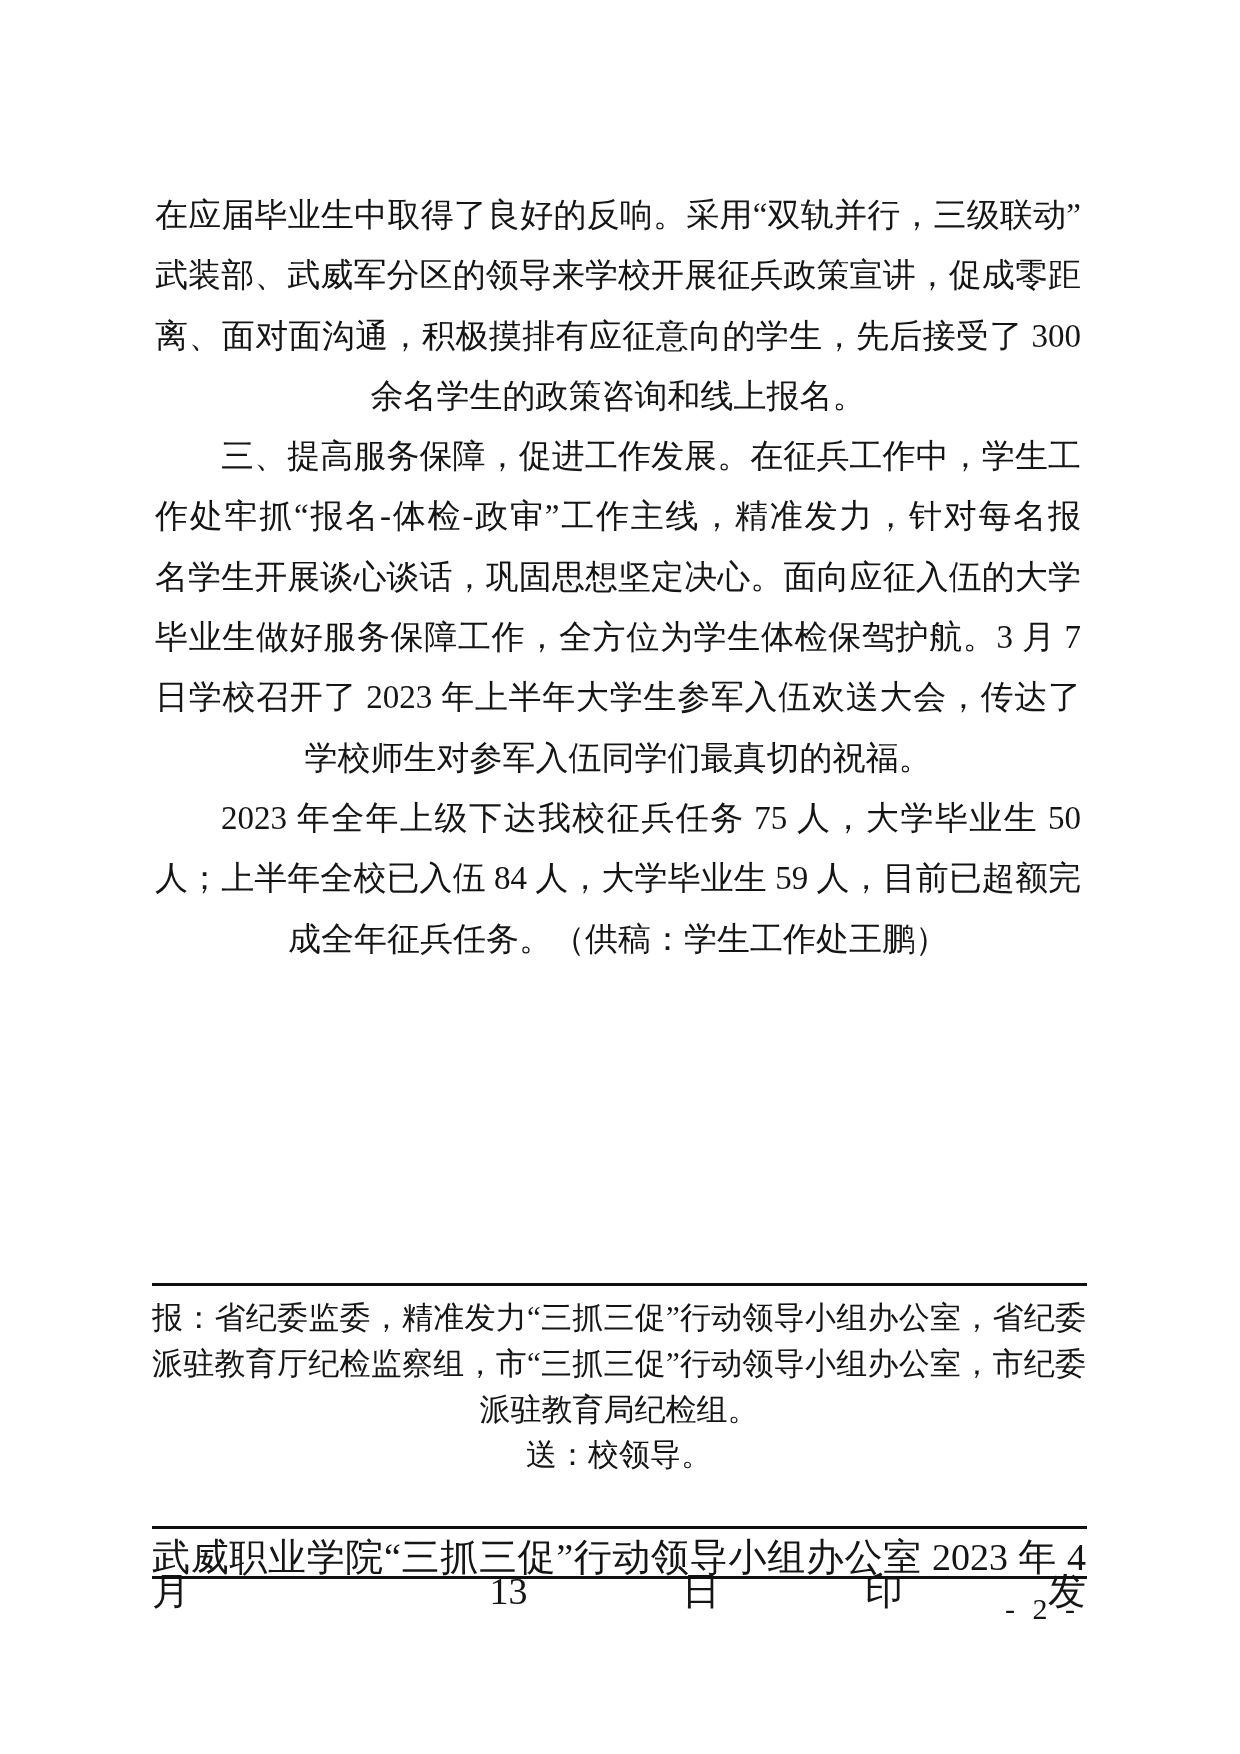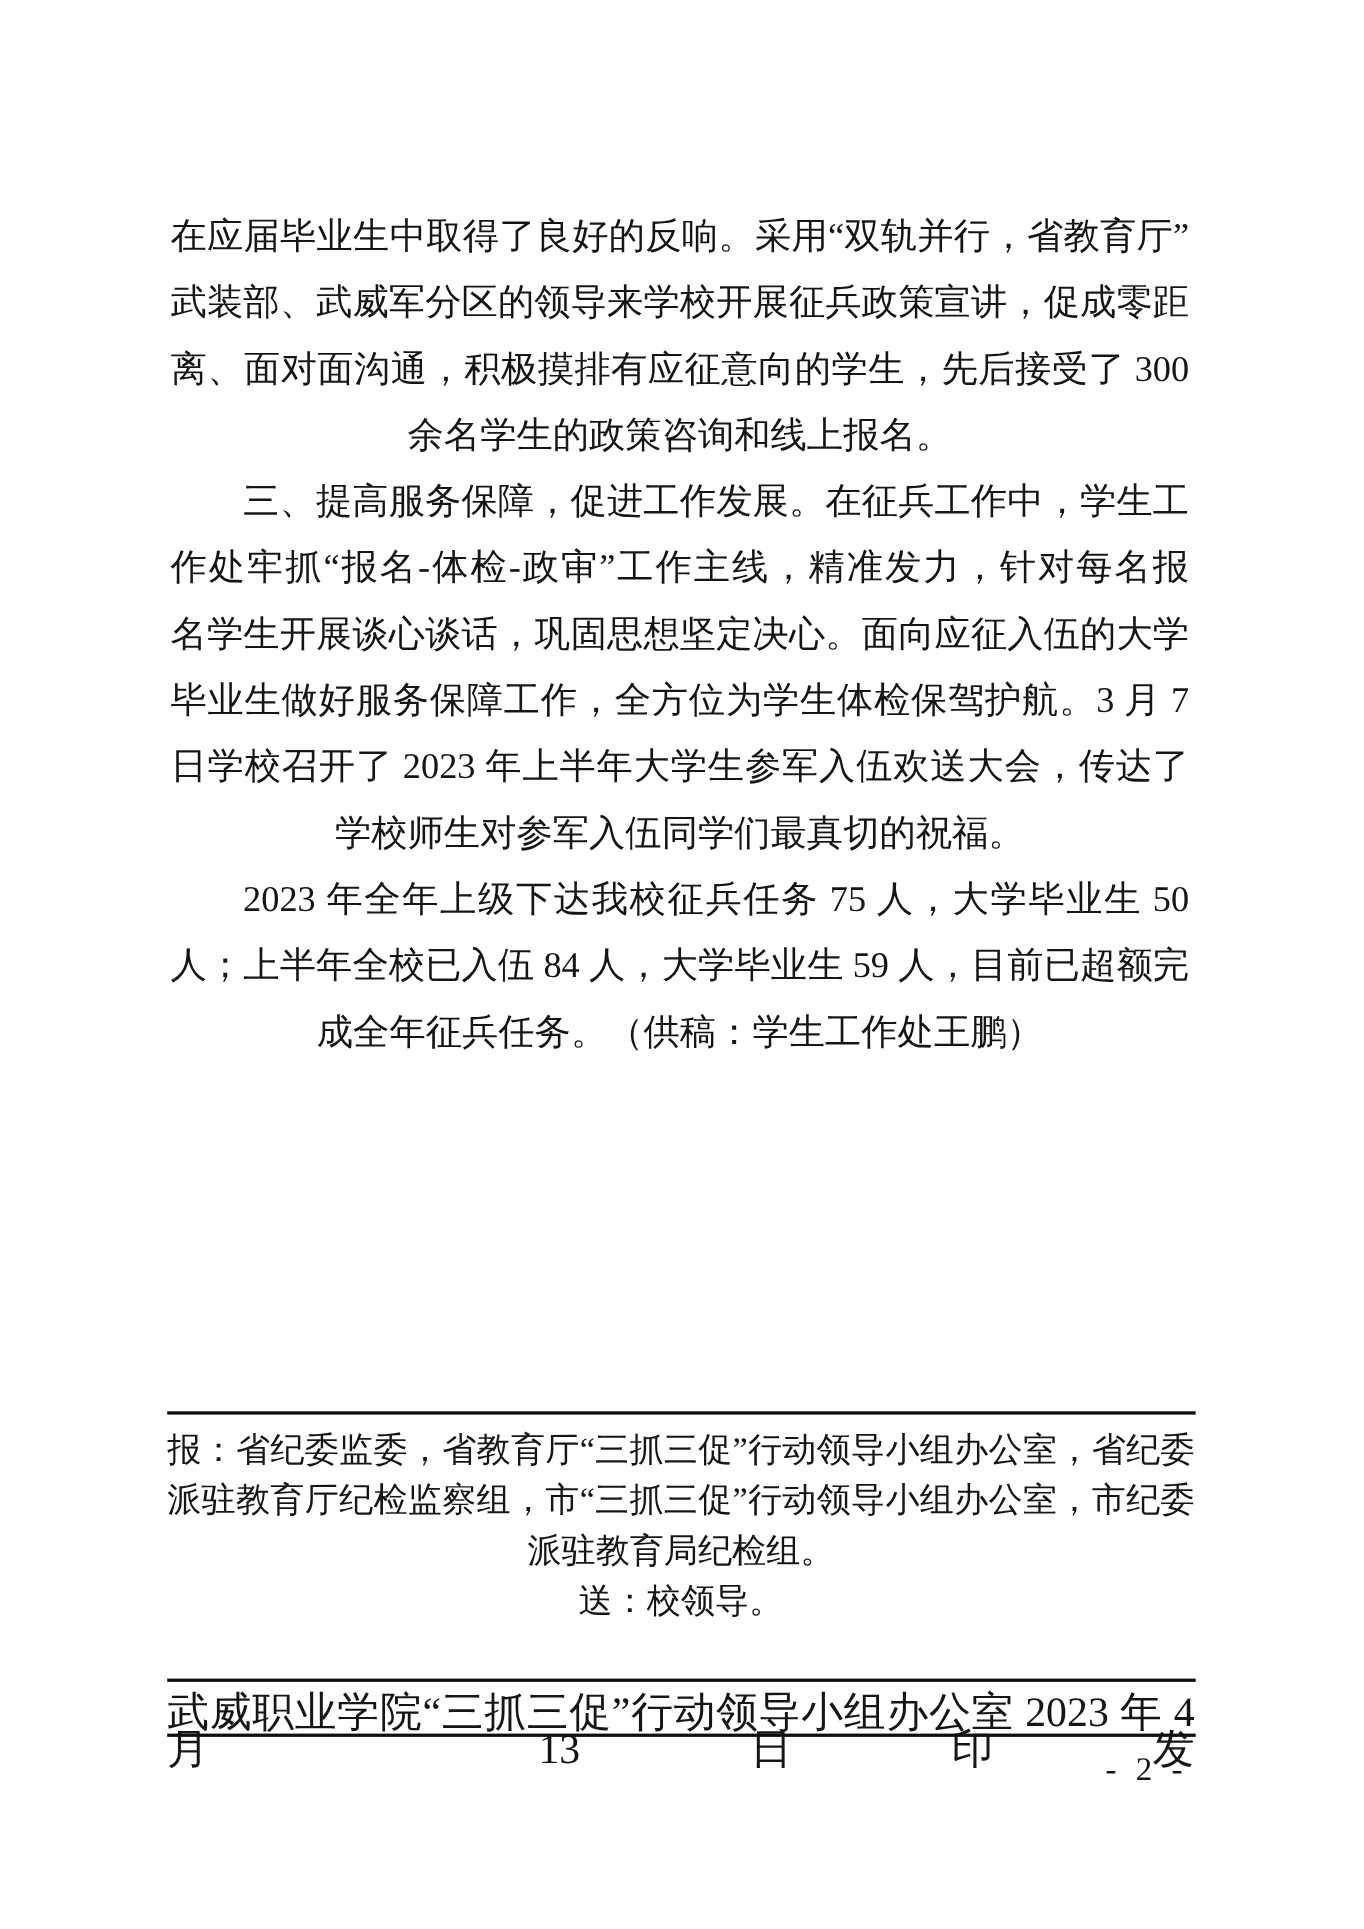--- a/index.html
+++ b/index.html
@@ -41,39 +41,39 @@
     font-size:30px;letter-spacing:5px;
     color:#151515;
   }
 </style>
 </head>
 <body>
 
 <div class="page">
 
   <div class="body-text">
-      <div class="line fill"><span>在应届毕业生中取得了良好的反响。采用“双轨并行，省教育厅”</span></div>
+      <div class="line fill"><span>在应届毕业生中取得了良好的反响。采用“双轨并行，三级联动”</span></div>
       <div class="line fill"><span>武装部、武威军分区的领导来学校开展征兵政策宣讲，促成零距</span></div>
       <div class="line fill"><span>离、面对面沟通，积极摸排有应征意向的学生，先后接受了 300</span></div>
       <div class="line"><span>余名学生的政策咨询和线上报名。</span></div>
       <div class="line fill ind"><span class="run-bold">三、提高服务保障，促进工作发展。</span><span>在征兵工作中，学生工</span></div>
       <div class="line fill"><span>作处牢抓“报名-体检-政审”工作主线，精准发力，针对每名报</span></div>
       <div class="line fill"><span>名学生开展谈心谈话，巩固思想坚定决心。面向应征入伍的大学</span></div>
       <div class="line fill"><span>毕业生做好服务保障工作，全方位为学生体检保驾护航。3 月 7</span></div>
       <div class="line fill"><span>日学校召开了 2023 年上半年大学生参军入伍欢送大会，传达了</span></div>
       <div class="line"><span>学校师生对参军入伍同学们最真切的祝福。</span></div>
       <div class="line fill ind"><span>2023 年全年上级下达我校征兵任务 75 人，大学毕业生 50</span></div>
       <div class="line fill"><span>人；上半年全校已入伍 84 人，大学毕业生 59 人，目前已超额完</span></div>
       <div class="line"><span>成全年征兵任务。（供稿：学生工作处王鹏）</span></div>
     </div>
 
   <div class="rule rule-1"></div>
 
   <div class="footer-notes">
-      <div class="line fill"><span>报：省纪委监委，省教育厅“三抓三促”行动领导小组办公室，省纪委</span></div>
+      <div class="line fill"><span>报：省纪委监委，精准发力“三抓三促”行动领导小组办公室，省纪委</span></div>
       <div class="line fill"><span>派驻教育厅纪检监察组，市“三抓三促”行动领导小组办公室，市纪委</span></div>
       <div class="line"><span>派驻教育局纪检组。</span></div>
       <div class="line"><span>送：校领导。</span></div>
     </div>
 
   <div class="rule rule-2"></div>
 
   <div class="print-line">
       <div class="line fill"><span>武威职业学院“三抓三促”行动领导小组办公室 2023 年 4 月 13 日印发</span></div>
     </div>

